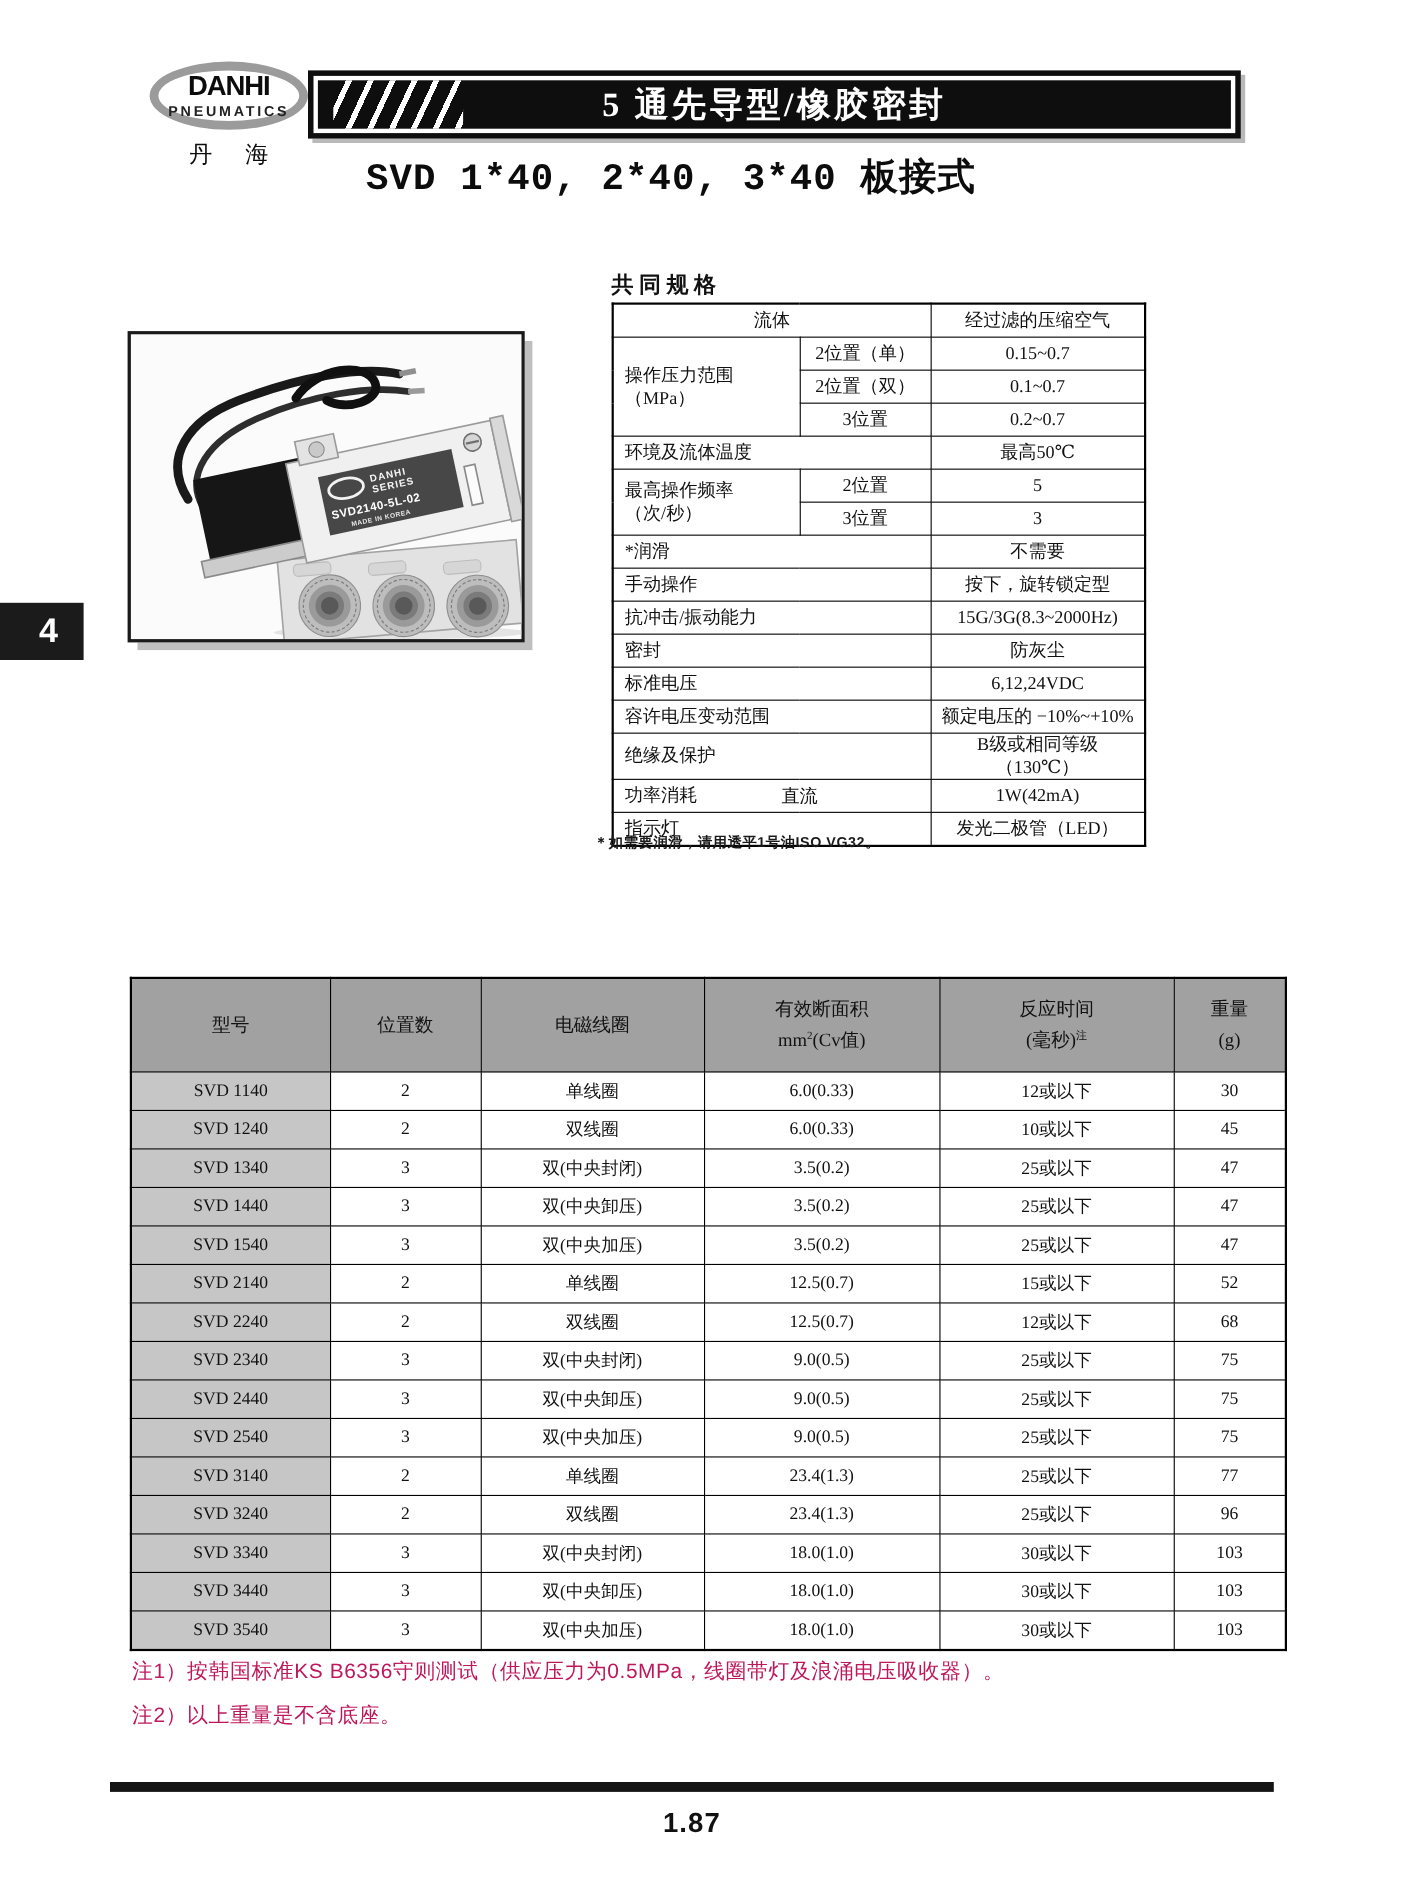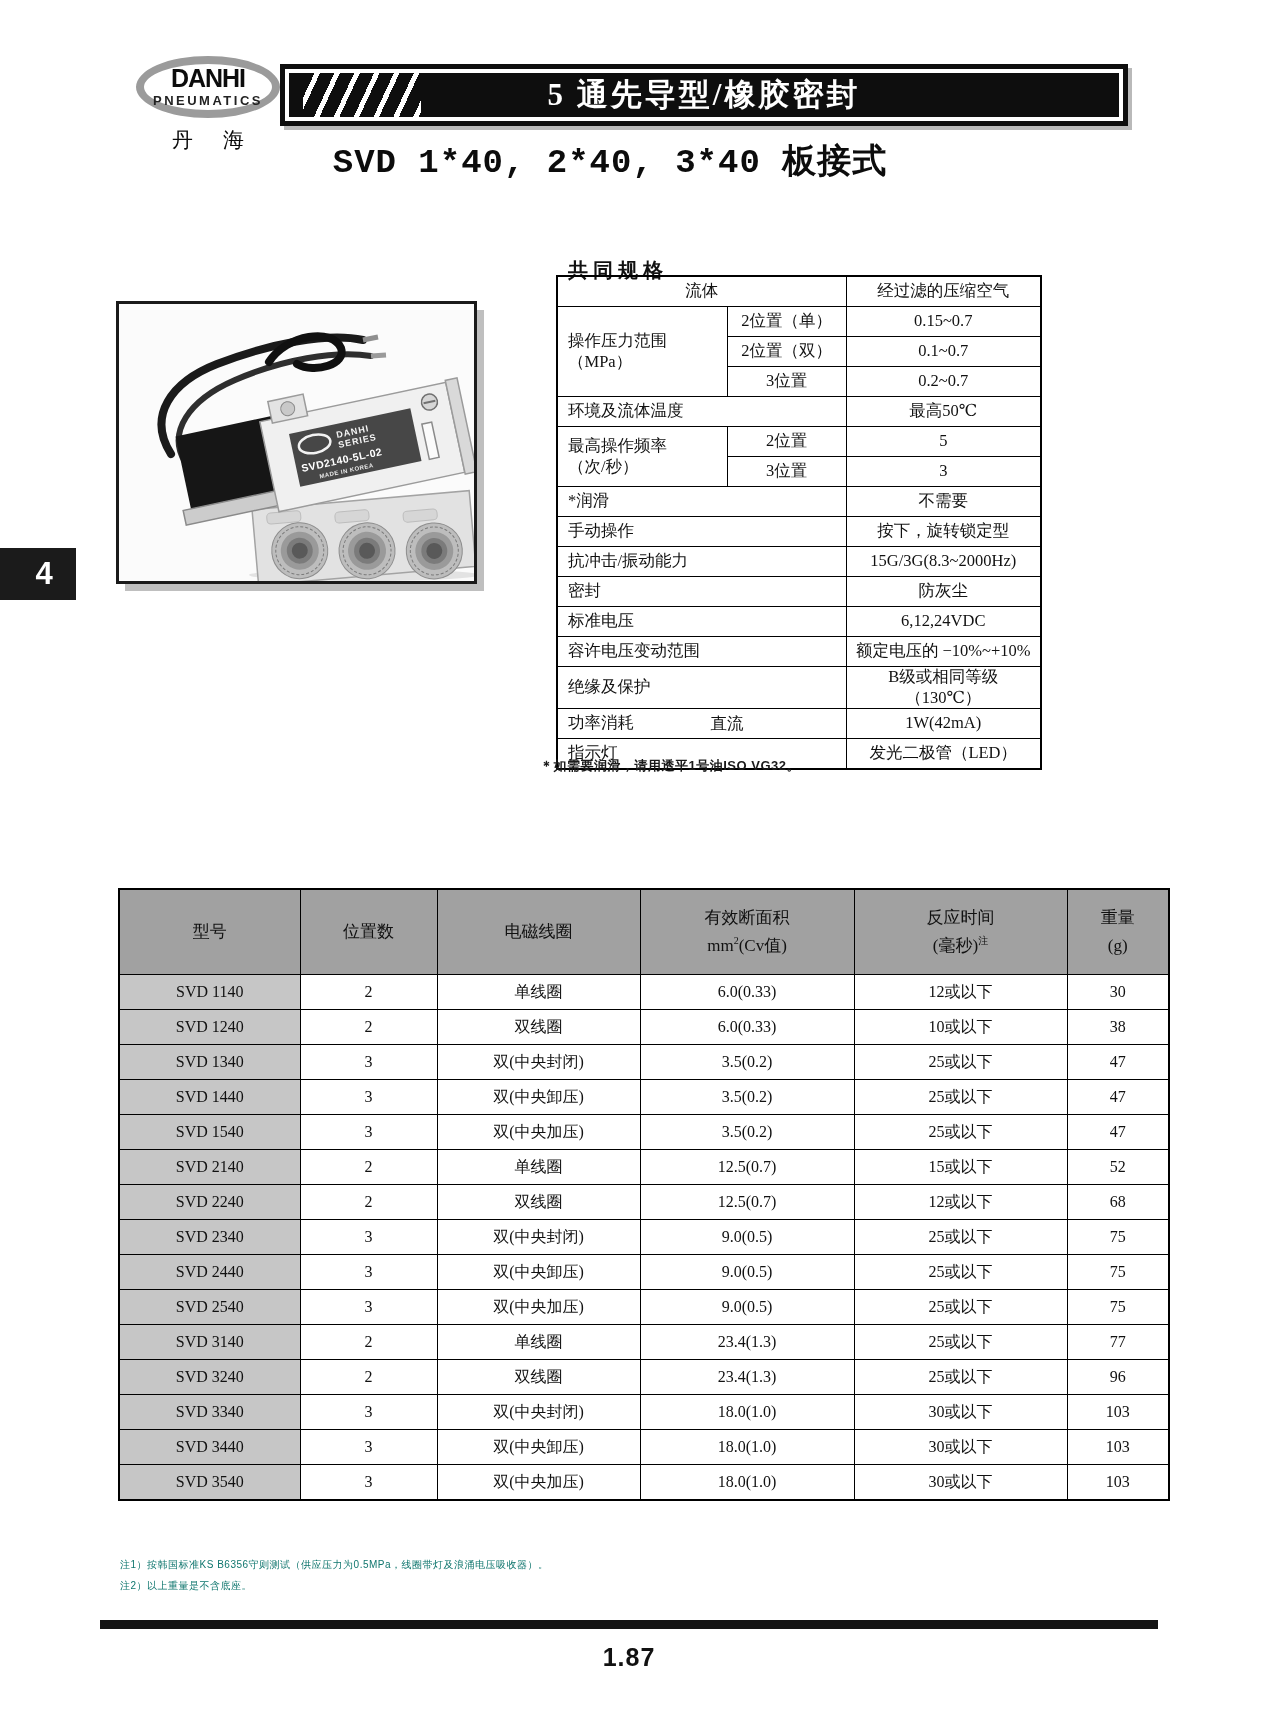--- a/index.html
+++ b/index.html
@@ -50,21 +50,21 @@
 
   
   .side-tab{
     position:absolute;left:0;top:548px;width:76px;height:52px;background:#1b1b1b;color:#fff;
     display:flex;align-items:center;justify-content:center;padding-left:12px;box-sizing:border-box;
     font-family:"Liberation Sans","DejaVu Sans",sans-serif;font-weight:700;font-size:31px;
   }
 
   
   .specs-title{
-    position:absolute;left:556px;top:245px;margin:12px;
+    position:absolute;left:556px;top:245px;margin:0;
     font-family:"Liberation Sans","DejaVu Sans",sans-serif;font-size:20px;font-weight:600;letter-spacing:5px;color:#111;
   }
   .spec-table{
     position:absolute;left:556px;top:275px;width:484px;border-collapse:collapse;table-layout:fixed;
     border:2px solid #000;font-size:16.5px;
   }
   .spec-table td{border:1px solid #000;height:29px;padding:0 6px;line-height:1.25;}
   .spec-table td.lft{text-align:left;padding-left:10px;}
   .spec-table td.ctr{text-align:center;}
   .spec-table td.rel{position:relative;}
@@ -82,22 +82,22 @@
   .model-table th{
     border:1px solid #000;background:#a1a1a1;font-weight:400;font-size:17px;height:84px;
     line-height:1.65;padding:0;
   }
   .model-table td{border:1px solid #000;height:34px;text-align:center;padding:0 4px;background:#ffffff;}
   .model-table td.col-model{background:#c6c6c6;}
   .model-table sup{font-size:10px;}
 
   
   .notes{
-    position:absolute;left:120px;top:1554px;
-    font-family:"Liberation Sans","DejaVu Sans",sans-serif;font-size:10px;font-weight:500;color:#0f766e;line-height:2.1;letter-spacing:0.5px;
+    position:absolute;left:120px;top:1500px;
+    font-family:"Liberation Sans","DejaVu Sans",sans-serif;font-size:19px;font-weight:500;color:#be185d;line-height:2.1;letter-spacing:0.5px;
   }
 
   
   .footer-rule{position:absolute;left:100px;top:1620px;width:1058px;height:9px;background:#141414;}
   .page-number{
     position:absolute;left:100px;top:1643px;width:1058px;text-align:center;
     font-family:"Liberation Sans","DejaVu Sans",sans-serif;font-weight:700;font-size:25px;letter-spacing:1px;color:#111;
   }
 </style>
 </head>
@@ -321,21 +321,21 @@
           <td>12或以下</td>
           <td>30</td>
         </tr>
 
         <tr>
           <td class="col-model">SVD 1240</td>
           <td>2</td>
           <td>双线圈</td>
           <td>6.0(0.33)</td>
           <td>10或以下</td>
-          <td>38</td>
+          <td>45</td>
         </tr>
 
         <tr>
           <td class="col-model">SVD 1340</td>
           <td>3</td>
           <td>双(中央封闭)</td>
           <td>3.5(0.2)</td>
           <td>25或以下</td>
           <td>47</td>
         </tr>

